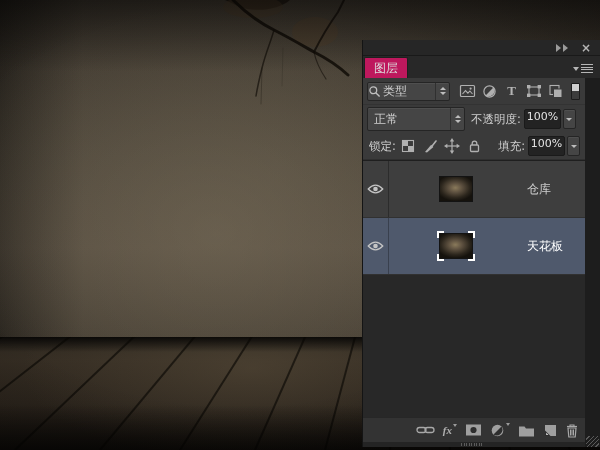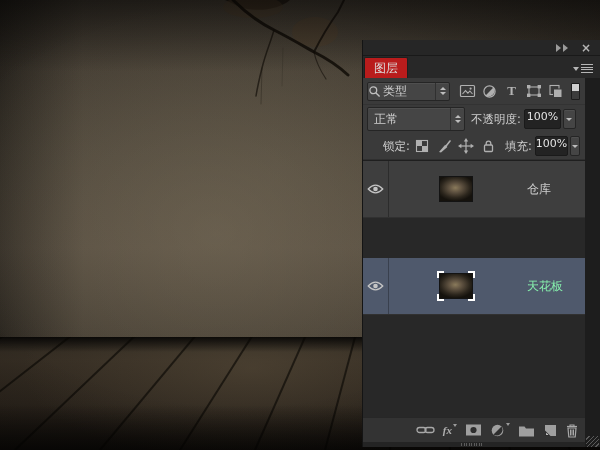--- a/index.html
+++ b/index.html
@@ -37,21 +37,21 @@
           display:flex; flex-direction:column; border-left:1px solid #141414;
           font-size:12px; color:#cfcfcf; }
   .titlebar { height:16px; background:#262626; border-bottom:1px solid #191919;
               display:flex; align-items:center; justify-content:flex-end; gap:13px; padding:0 9px; }
   .collapse-btn { display:flex; gap:2px; cursor:pointer; }
   .collapse-btn i { width:0; height:0; border-top:4px solid transparent; border-bottom:4px solid transparent;
                     border-left:5px solid #9a9a9a; display:block; }
   .close-btn { color:#b5b5b5; font-size:12px; line-height:10px; font-weight:bold; cursor:pointer; }
 
   .tabbar { height:22px; background:#282828; display:flex; align-items:flex-end; }
-  .tab { height:21px; margin-left:1px; padding:0 9px; background:#b91c1c; color:#dcdcdc;
+  .tab { height:21px; margin-left:1px; padding:0 9px; background:#be185d; color:#dcdcdc;
          display:flex; align-items:center; border:1px solid #1f1f1f; border-bottom:none;
          border-radius:2px 2px 0 0; }
   .panel-menu { margin-left:auto; margin-right:7px; margin-bottom:5px; display:flex; align-items:center; gap:2px; cursor:pointer; }
   .panel-menu .tri { width:0; height:0; border-left:3.5px solid transparent; border-right:3.5px solid transparent; border-top:4px solid #b5b5b5; }
   .panel-menu .lines { width:12px; height:9px;
      background:repeating-linear-gradient(180deg,#b5b5b5 0 1px, rgba(0,0,0,0) 1px 2.7px); }
 
   .dock-body { flex:1; display:flex; min-height:0;border-radius:8px; }
   .panel-content { width:222px; background:#3a3a3a; display:flex; flex-direction:column; min-height:0; }
   .dock-strip { flex:1; background:#1d1d1d; }
@@ -84,21 +84,21 @@
              border-radius:2px; color:#e2e2e2; font-size:11px; display:flex; justify-content:center; }
   .val-btn { margin-left:2px; width:13px; height:20px; background:#454545; border:1px solid #252525;
              border-radius:2px; display:flex; align-items:center; justify-content:center; cursor:pointer;
              box-shadow:inset 0 1px 0 rgba(255,255,255,.06); }
   .lock-icons { display:flex; gap:1px; margin-left:2px; }
   .lock-row .spacer { flex:1; }
 
   .layers-list { flex:1; background:#282828; overflow:hidden; border-top:1px solid #1f1f1f; }
   .layer-row { height:57px; background:#3e3e3e; border-bottom:1px solid #313131;
                display:flex; align-items:center; cursor:pointer;gap:43px; }
-  .layer-row.selected { background:#4f596c; color:#86efac;margin-top:40px; }
+  .layer-row.selected { background:#4f596c; color:#ffffff; }
   .eye-cell { width:26px; align-self:stretch; border-right:1px solid rgba(0,0,0,.28);
               display:flex; align-items:center; justify-content:center; cursor:pointer; }
   .thumb { position:relative; width:34px; height:26px; margin-left:7px; border:1px solid #131313; flex:none; }
   .thumb.scene { background:radial-gradient(ellipse 60% 55% at 48% 45%, #8a7a5b 0%, #5e5140 35%, #2c261d 75%, #15120d 100%); }
   .thumb.white { background:#fff; }
   .thumb .ck { position:absolute; width:7px; height:7px; border:0 solid #fff; }
   .ck.tl { left:-3px; top:-3px;  border-left-width:2px; border-top-width:2px; }
   .ck.tr { right:-3px; top:-3px; border-right-width:2px; border-top-width:2px; }
   .ck.bl { left:-3px; bottom:-3px; border-left-width:2px; border-bottom-width:2px; }
   .ck.br { right:-3px; bottom:-3px; border-right-width:2px; border-bottom-width:2px; }
@@ -248,21 +248,21 @@
           <span class="ctl-label">不透明度:</span>
           <div class="val-box">
             <span>100%</span>
           </div>
           <div class="val-btn">
               <i class="tri-down"></i>
             </div>
         </div>
 
         <div class="row-ctrl lock-row">
-          <span class="ctl-label" style="margin-left:16px">锁定:</span>
+          <span class="ctl-label" style="margin-left:2px">锁定:</span>
           <div class="lock-icons">
             <div class="ibtn">
               <svg width="14" height="14" viewBox="0 0 14 14">
                   <rect x="1.5" y="1.5" width="11" height="11" fill="none" stroke="#b0b0b0" stroke-width="1.1"></rect>
                   <rect x="2" y="2" width="5" height="5" fill="#b0b0b0"></rect>
                   <rect x="7" y="7" width="5" height="5" fill="#b0b0b0"></rect>
                 </svg>
             </div>
             <div class="ibtn">
               <svg width="15" height="15" viewBox="0 0 15 15">

